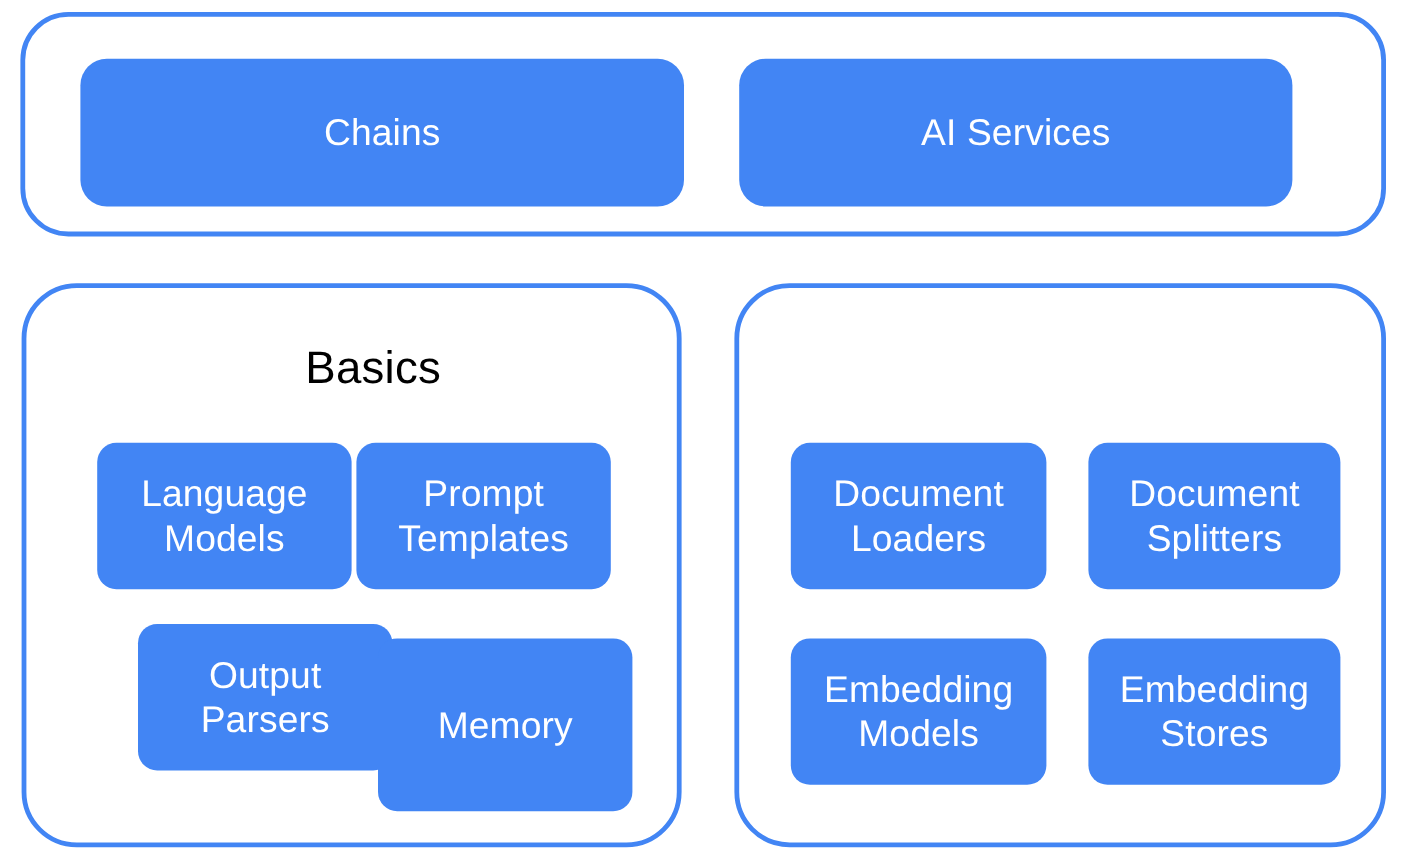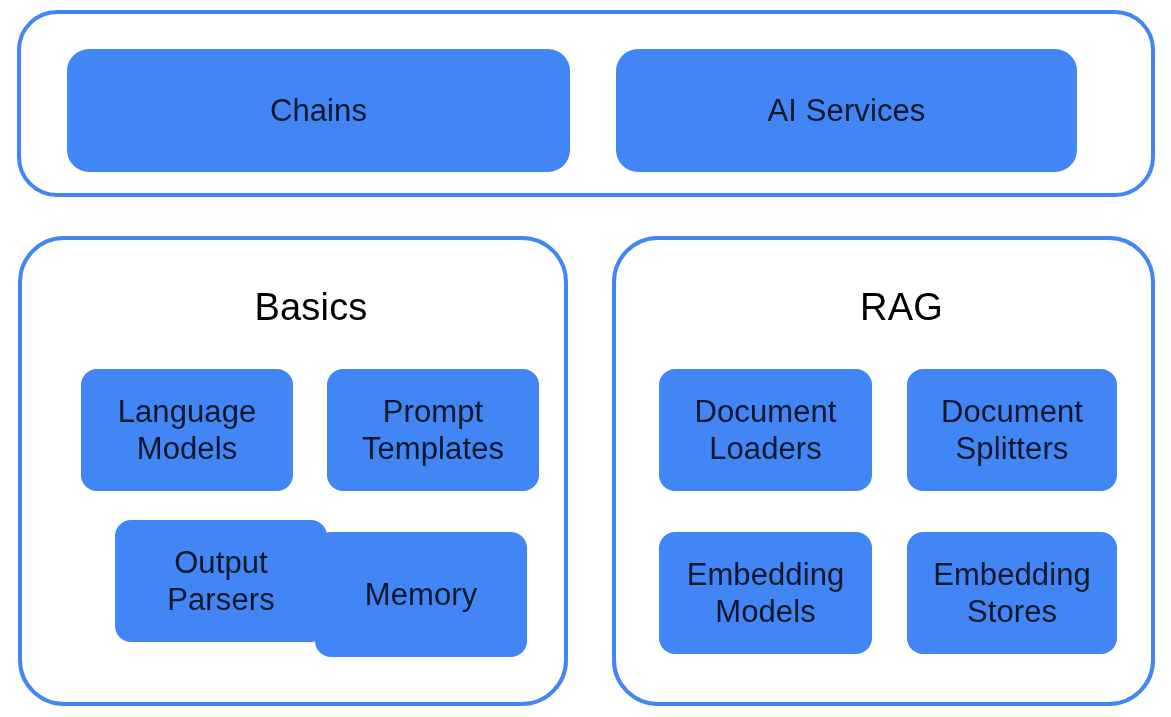--- a/index.html
+++ b/index.html
@@ -65,21 +65,21 @@
   }
   #group-basics .group-title { top: 45px; }
   #group-rag .group-title    { top: 45px; }
 
   
   .node {
     position: absolute;
     box-sizing: border-box;
     background: #4285f4;
     border-radius: 16px;
-    color: #0f172a;
+    color: #ffffff;
     display: flex;
     align-items: center;
     justify-content: center;
     text-align: center;
     font-size: 31px;
     line-height: 37px;
     font-weight: 400;
     padding: 2px 6px;
     white-space: pre-line;
     letter-spacing: 0.1px;
@@ -87,23 +87,23 @@
   .node.big {
     border-radius: 22px;
   }
 
   
   #node-chains      { left: 46px;  top: 35px; width: 503px; height: 123px; }
   #node-ai-services { left: 595px; top: 35px; width: 461px; height: 123px; }
 
   
   #node-language-models  { left: 45px;  top: 129px; width: 212px; height: 122px; margin-left: 14px; }
-  #node-prompt-templates { left: 305px; top: 129px; width: 212px; height: 122px; }
+  #node-prompt-templates { left: 275px; top: 129px; width: 212px; height: 122px; }
   #node-output-parsers   { left: 45px;  top: 280px; width: 212px; height: 122px; margin-left: 48px; }
-  #node-memory           { left: 293px; top: 292px; width: 212px; height: 125px; }
+  #node-memory           { left: 293px; top: 292px; width: 212px; height: 144px; }
 
   
   #node-document-loaders   { left: 43px;  top: 129px; width: 213px; height: 122px; }
   #node-document-splitters { left: 291px; top: 129px; width: 210px; height: 122px; }
   #node-embedding-models   { left: 43px;  top: 292px; width: 213px; height: 122px; }
   #node-embedding-stores   { left: 291px; top: 292px; width: 210px; height: 122px; }
 </style>
 </head>
 <body>
 
@@ -120,21 +120,20 @@
     <div class="node" id="node-language-models">Language
 Models</div>
     <div class="node" id="node-prompt-templates">Prompt
 Templates</div>
     <div class="node" id="node-output-parsers">Output
 Parsers</div>
     <div class="node" id="node-memory">Memory</div>
   </div>
 
   <div class="group" id="group-rag">
-    <div class="group-title">RAG</div>
 
     <div class="node" id="node-document-loaders">Document
 Loaders</div>
     <div class="node" id="node-document-splitters">Document
 Splitters</div>
     <div class="node" id="node-embedding-models">Embedding
 Models</div>
     <div class="node" id="node-embedding-stores">Embedding
 Stores</div>
   </div>

